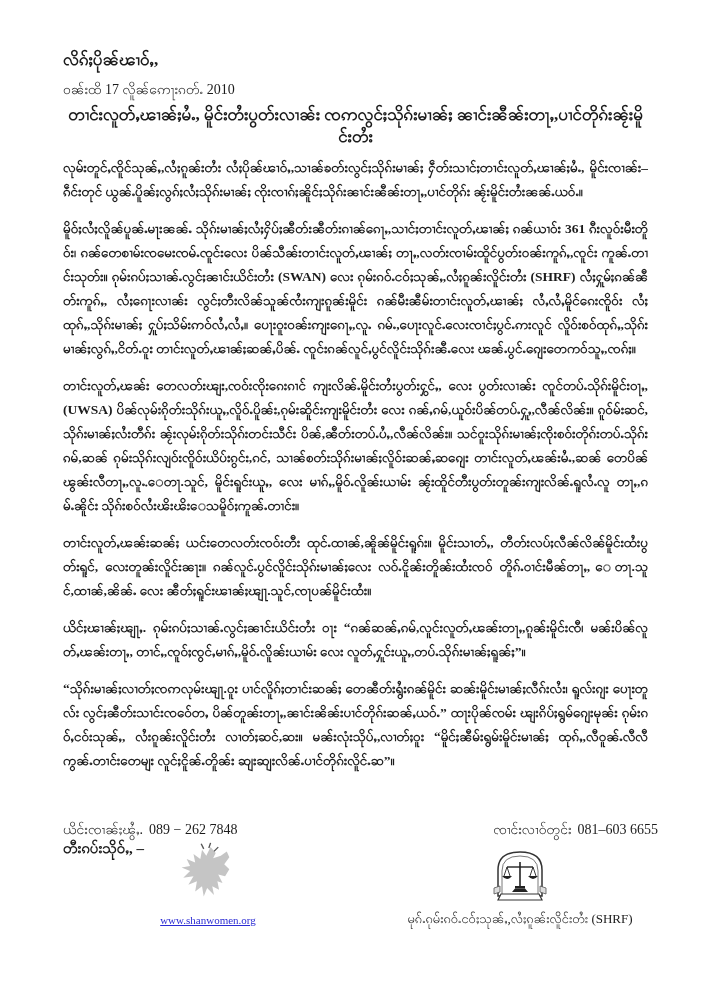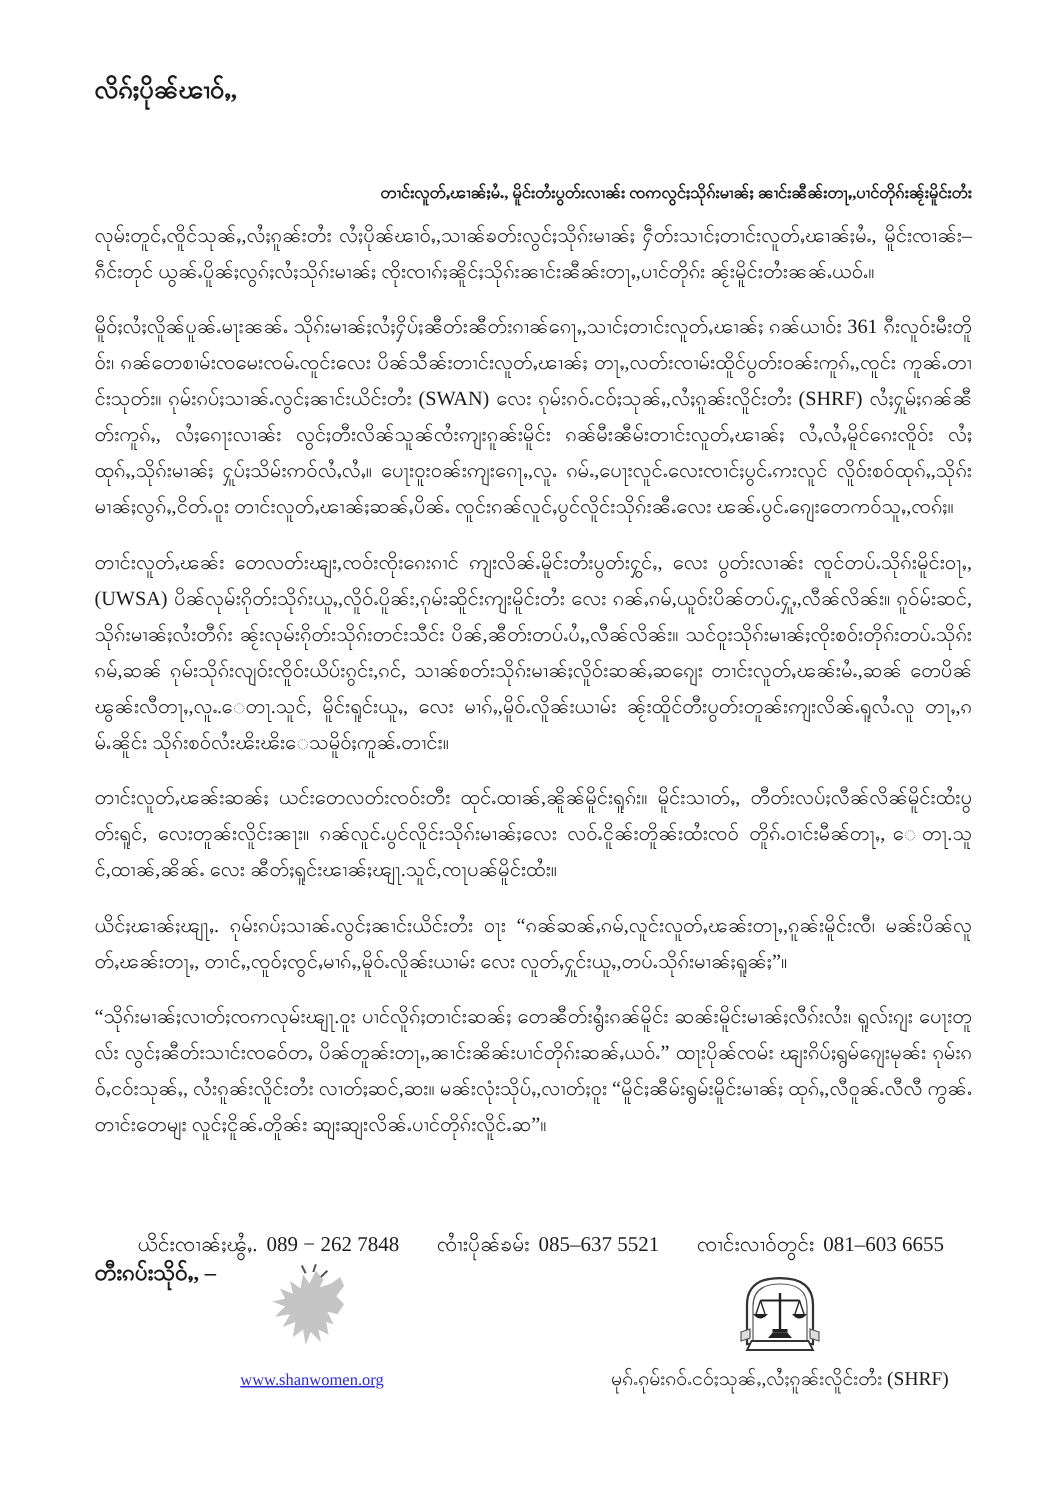--- a/index.html
+++ b/index.html
@@ -14,40 +14,40 @@
   }
   .doc-header {
     position:absolute; top:48px; left:63px;
     font-size:17px; font-weight:700;
   }
   .doc-date {
     position:absolute; top:80px; left:63px;
     font-size:14px;
   }
   .doc-title {
-    position:absolute; top:118px; left:63px; right:60px;
-    text-align:right; font-size:11px; font-weight:700;
+    position:absolute; top:104px; left:63px; right:60px;
+    text-align:center; font-size:17px; font-weight:700;
     line-height:22px;
   }
   .doc-body {
-    position:absolute; top:145px; left:63px; right:60px;
-    max-height:625px; overflow:hidden;
+    position:absolute; top:156px; left:63px; right:60px;
+    max-height:625px; overflow:hidden;font-weight:bold;
   }
   .doc-body p {
     font-size:13.5px; line-height:24px;
     text-align:justify;
     margin-bottom:13px;
   }
   .contact-heading {
     position:absolute; top:838px; left:63px;
     font-size:15px; font-weight:700;
   }
   .contact-row {
     position:absolute; top:820px; left:63px; right:50px;
-    display:flex; justify-content:center;
+    display:flex; justify-content:space-between;
     font-size:14px; white-space:nowrap;gap:25px;
   }
   .contact-entry .c-name { margin-right:6px; }
   .doc-footer {
     position:absolute; top:842px; left:63px; right:48px;
     display:flex; justify-content:space-between;
   }
   .footer-col { text-align:center; }
   .footer-col.left { width:290px; }
   .footer-col.right { width:280px; }
@@ -57,41 +57,39 @@
   .org-link.blue { color:#2b2bd4; text-decoration:underline; }
   .org-link.plain { color:#222; text-decoration:none; font-size:12px;margin-top:36px; }
 </style>
 </head>
 <body>
 
 <div class="page">
 
   <div class="doc-header">လိၵ်ႈပိုၼ်ၽၢဝ်ႇ,</div>
 
+  <div class="doc-date">ဝၼ်းထိ 17 လိူၼ်ဢေႃးၵတ်ႉ 2010</div>
 
   <div class="doc-title">တၢင်းလူတ်ႇၽၢၼ်ႈမႆႉ, မိူင်းတႆးပွတ်းလၢၼ်း ၸဢလွင်ႈသိုၵ်းမၢၼ်ႈ ၼၢင်းၼီၼ်းတႃႇ,ပၢင်တိုၵ်းၼႂ်းမိူင်းတႆး</div>
 
   <div class="doc-body">
     <p>လုမ်းတူင်ႇၸိူင်သုၼ်ႇ,လႆႈၵူၼ်းတႆး လႆႈပိုၼ်ၽၢဝ်ႇ,သၢၼ်ၶတ်းလွင်ႈသိုၵ်းမၢၼ်ႈ ႁဵတ်းသၢင်ႈတၢင်းလူတ်ႇၽၢၼ်ႈမႆႉ, မိူင်းၸၢၼ်း–ၵဵင်းတုင် ယွၼ်ႉပိူၼ်ႈလွၵ်ႈလႆႈသိုၵ်းမၢၼ်ႈ ၸိုးၸၢၵ်ႈၼိူင်ႈသိုၵ်းၼၢင်းၼီၼ်းတႃႇ,ပၢင်တိုၵ်း ၼႂ်းမိူင်းတႆးၼၼ်ႉယဝ်ႉ။</p>
     <p>မိူဝ်ႈလႆႈလိူၼ်ပူၼ်ႉမႃးၼၼ်ႉ သိုၵ်းမၢၼ်ႈလႆႈႁိပ်ႈၼီတ်းၼီတ်းၵၢၼ်ၵေႃႇ,သၢင်ႈတၢင်းလူတ်ႇၽၢၼ်ႈ ၵၼ်ယၢဝ်း 361 ၵီးလူဝ်းမီးတိူဝ်း၊ ၵၼ်တေစၢမ်းၸမေးၸမ်ႉၸူင်းလေး ပိၼ်သီၼ်းတၢင်းလူတ်ႇၽၢၼ်ႈ တႃႇ,လတ်းၸၢမ်းထိူင်ပွတ်းဝၼ်းကူၵ်ႇ,ၸူင်း ကူၼ်ႉတၢင်းသုတ်း။ ၵုမ်းၵပ်ႈသၢၼ်ႉလွင်ႈၼၢင်းယိင်းတႆး (SWAN) လေး ၵုမ်းၵဝ်ႉငဝ်ႈသုၼ်ႇ,လႆႈၵူၼ်းလိူင်းတႆး (SHRF) လႆႈႁူမ်ႈၵၼ်ၼီတ်းကူၵ်ႇ, လႆႈၵေႃးလၢၼ်း လွင်ႈတီးလိၼ်သူၼ်ၸႆးဢျးၵူၼ်းမိူင်း ၵၼ်မီးၼီမ်းတၢင်းလူတ်ႇၽၢၼ်ႈ လႆႇလႆႇမိူင်ၵေးၸိူဝ်း လႆႈထုၵ်ႇ,သိုၵ်းမၢၼ်ႈ ႁူပ်ႈသိမ်းဢဝ်လႆႇလႆႇ။ ပေႃးဝူးဝၼ်းဢျးၵေႃႇ,လူႉ ၵမ်ႉ,ပေႃးလူင်ႉလေးၸၢင်ႈပွင်ႉဢးလူင် လိူဝ်းစဝ်ထုၵ်ႇ,သိုၵ်းမၢၼ်ႈလွၵ်ႇ,ငိတ်ႉဝူး တၢင်းလူတ်ႇၽၢၼ်ႈဆၼ်ႇပိၼ်ႉ ၸူင်းၵၼ်လူင်ႇပွင်လိူင်းသိုၵ်းၼီႉလေး ၽၼ်ႉပွင်ႉၵျေးတေကဝ်သူႇ,ၸၵ်ႈ။</p>
     <p>တၢင်းလူတ်ႇၽၼ်း တေလတ်းၽျး,ၸဝ်းၸိုးၵေးၵၢင် ဢျးလိၼ်ႉမိူင်းတႆးပွတ်းႁွင်ႇ, လေး ပွတ်းလၢၼ်း ၸူင်တပ်ႉသိုၵ်းမိူင်းဝႃႇ, (UWSA) ပိၼ်လုမ်းၵိုတ်းသိုၵ်းယူႇ,လိူဝ်ႉပိူၼ်း,ၵုမ်းဆိူင်းဢျးမိူင်းတႆး လေး ၵၼ်ႇၵမ်,ယူဝ်းပိၼ်တပ်ႉႁူႇ,လီၼ်လိၼ်း။ ၵူဝ်မ်းဆင်, သိုၵ်းမၢၼ်ႈလႆးတီၵ်း ၼႂ်းလုမ်းၵိုတ်းသိုၵ်းတင်းသီင်း ပိၼ်,ၼီတ်းတပ်ႉပႆႇ,လီၼ်လိၼ်း။ သင်ဝူးသိုၵ်းမၢၼ်ႈၸိုးစဝ်းတိုၵ်းတပ်ႉသိုၵ်း ၵမ်,ဆၼ် ၵုမ်းသိုၵ်းလျဝ်းၸိူဝ်းယိပ်းၵွင်း,ၵင်, သၢၼ်စတ်းသိုၵ်းမၢၼ်ႈလိူဝ်းဆၼ်ႇဆၵျေး တၢင်းလူတ်ႇၽၼ်းမႆႉ,ဆၼ် တေပိၼ် ၽွၼ်းလီတႃႇ,လူႉ.ေတႃ.သူင်, မိူင်းရူင်းယူႇ, လေး မၢၵ်ႇ,မိူဝ်ႉလိူၼ်းယၢမ်း ၼႂ်းထိူင်တီးပွတ်းတူၼ်းဢျးလိၼ်ႉရူလႆႉလူ တႃႇ,ၵမ်ႉၼိူင်း သိုၵ်းစဝ်လႆးၽိးၽိးေသမိူဝ်ႈကူၼ်ႉတၢင်း။</p>
     <p>တၢင်းလူတ်ႇၽၼ်းဆၼ်ႈ ယင်းတေလတ်းၸဝ်းတီး ထုင်ႉထၢၼ်,ၼိူၼ်မိူင်းရူၵ်း။ မိူင်းသၢတ်ႇ, တီတ်းလပ်ႈလီၼ်လိၼ်မိူင်းထႆးပွတ်းရူင်, လေးတူၼ်းလိူင်းၼႃး။ ၵၼ်လူင်ႉပွင်လိူင်းသိုၵ်းမၢၼ်ႈလေး လဝ်ႉငိူၼ်းတိူၼ်းထႆးၸဝ် တိူၵ်ႉဝၢင်းမီၼ်တႃႇ, ေတႃ.သူင်,ထၢၼ်,ၼိၼ်ႉ လေး ၼီတ်ႈရူင်းၽၢၼ်ႈၽျႃ.သူင်,ၸႃပၼ်မိူင်းထႆး။</p>
     <p>ယိင်ႈၽၢၼ်ႈၽျႃႇ. ၵုမ်းၵပ်ႈသၢၼ်ႉလွင်ႈၼၢင်းယိင်းတႆး ဝႃး “ၵၼ်ဆၼ်ႇၵမ်,လူင်းလူတ်ႇၽၼ်းတႃႇ,ၵူၼ်းမိူင်းၸီ၊ မၼ်းပိၼ်လူတ်ႇၽၼ်းတႃႇ, တၢင်ႇ,ၸူဝ်ႈၸွင်ႇမၢၵ်ႇ,မိူဝ်ႉလိူၼ်းယၢမ်း လေး လူတ်ႇႁူင်းယူႇ,တပ်ႉသိုၵ်းမၢၼ်ႈရူၼ်ႈ”။</p>
     <p>“သိုၵ်းမၢၼ်ႈလၢတ်ႈၸဢလုမ်းၽျႃ.ဝူး ပၢင်လိူၵ်ႈတၢင်းဆၼ်ႈ တေၼီတ်းရွႆးၵၼ်မိူင်း ဆၼ်းမိူင်းမၢၼ်ႈလီၵ်းလႆး၊ ရူလ်းၵျး ပေႃးတူလ်း လွင်ႈၼီတ်းသၢင်းၸဝ်ေတႇ ပိၼ်တူၼ်းတႃႇ,ၼၢင်းၼိၼ်းပၢင်တိုၵ်းဆၼ်ႇယဝ်ႉ” ထႃးပိုၼ်ၸမ်း ၽျးၵိပ်ႈရွမ်ၵျေးမုၼ်း ၵုမ်းၵဝ်ႇငဝ်းသုၼ်ႇ, လႆးၵူၼ်းလိူင်းတႆး လၢတ်ႈဆင်,ဆး။ မၼ်းလုံးသိုပ်ႇ,လၢတ်ႈဝူး “မိူင်ႈၼီမ်းရွမ်းမိူင်းမၢၼ်ႈ ထုၵ်ႇ,လီဝူၼ်ႉလီလီ ကွၼ်ႉတၢင်းတေမျး လူင်ႈငိူၼ်ႉတိူၼ်း ဆျးဆျးလိၼ်ႉပၢင်တိုၵ်းလိူင်ႉဆ”။</p>
 
   </div>
 
   <div class="contact-heading">တီးၵပ်းသိုဝ်ႇ, –</div>
 
   <div class="contact-row">
     <span class="contact-entry">
       <span class="c-name">ယိင်းၸၢၼ်ႈၽွႆႇ.</span><span class="c-phone">089 − 262 7848</span>
-    </span>
-    <span class="contact-entry">
-      <span class="c-name">ၸၢႆးပိုၼ်ၶမ်း</span><span class="c-phone">085–637 5521</span>
     </span>
     <span class="contact-entry">
       <span class="c-name">ၸၢင်းလၢဝ်တွင်း</span><span class="c-phone">081–603 6655</span>
     </span>
   </div>
 
   <div class="doc-footer">
 
     <div class="footer-col left">
       <div class="logo-wrap">

